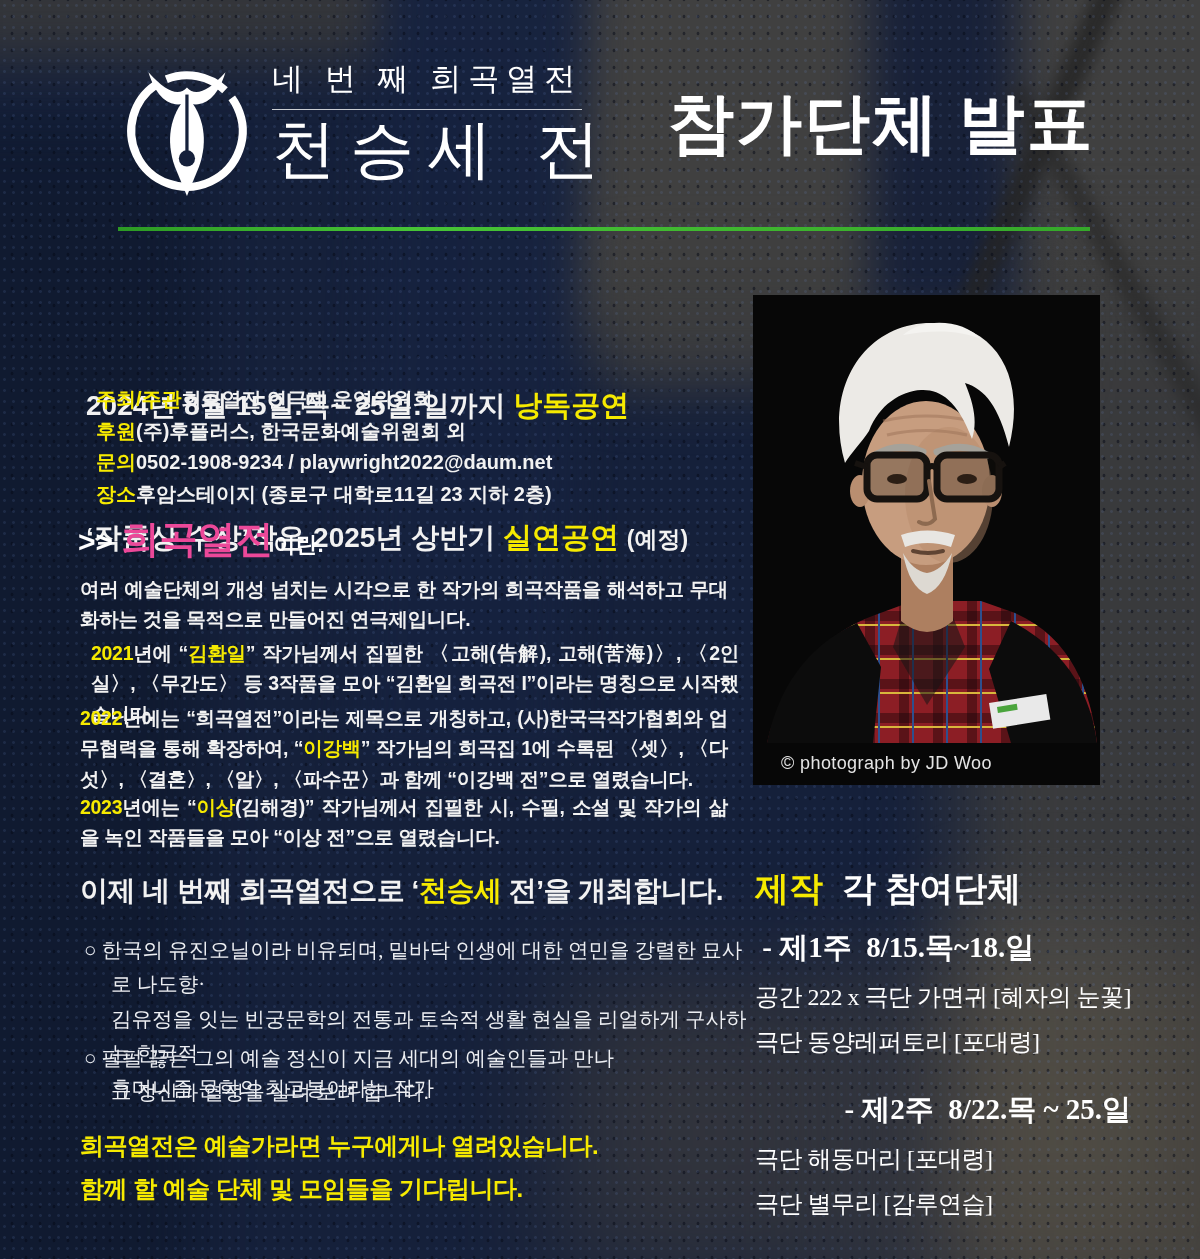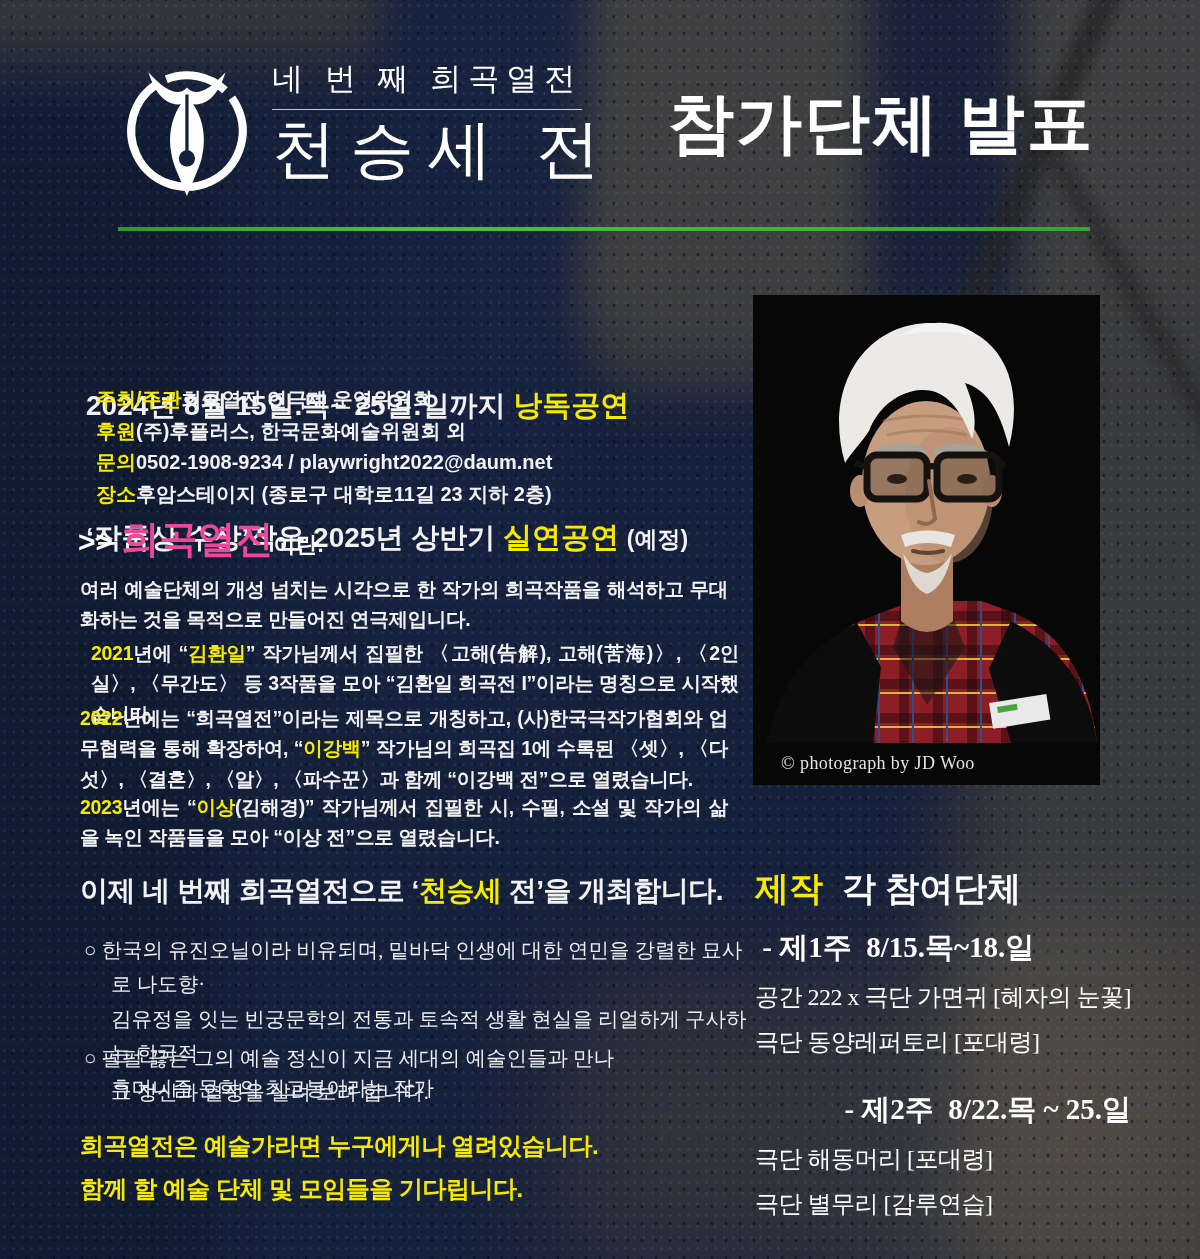--- a/index.html
+++ b/index.html
@@ -55,21 +55,21 @@
   .p-2022{left:80px;top:703px;}
   .p-2023{left:80px;top:792px;}
   
   .headline{left:80px;top:872px;font-size:28px;font-weight:800;letter-spacing:-.5px;}
   .bullet{width:636px;font-size:20.5px;line-height:1.68;color:#eceef2;
           white-space:pre-line;padding-left:27px;text-indent:-27px;font-weight:500;}
   .bullet1{left:84px;top:933px;}
   .bullet2{left:84px;top:1041px;}
   .cta{left:80px;top:1124px;font-size:24px;font-weight:800;color:#f6ea00;line-height:1.8;letter-spacing:-.5px;}
   
-  .photo{left:753px;top:295px;width:347px;height:490px;background:#737373;font-family:Liberation Serif, serif;}
+  .photo{left:753px;top:295px;width:347px;height:490px;background:#737373;}
   .photo svg{display:block;}
   .photo-caption{position:absolute;left:28px;bottom:11px;font-size:18px;color:#e4e4e4;letter-spacing:.4px;}
   
   .production{left:755px;top:866px;}
   .prod-heading{font-size:34px;font-weight:800;color:#fff;white-space:pre;}
   .week-title{font-size:29px;color:#fff;white-space:pre;margin-top:16px;font-weight:600;}
   .entry{font-size:24px;color:#fff;margin-top:13px;font-weight:500;letter-spacing:-.5px;}
   .week2{margin-top:32px;text-align:right;}
 </style>
 </head>

